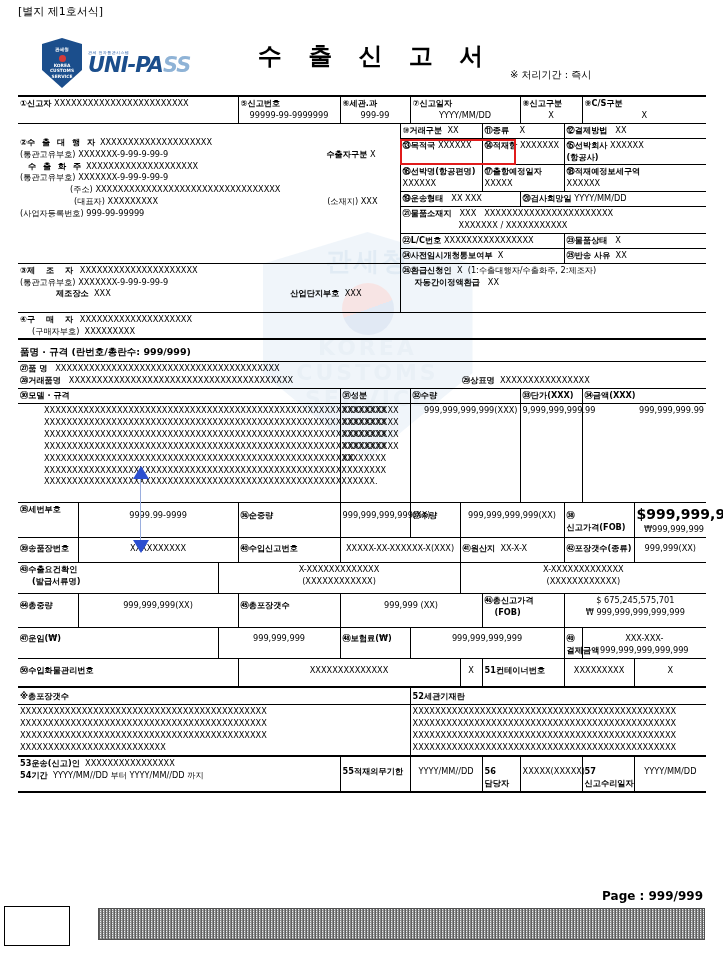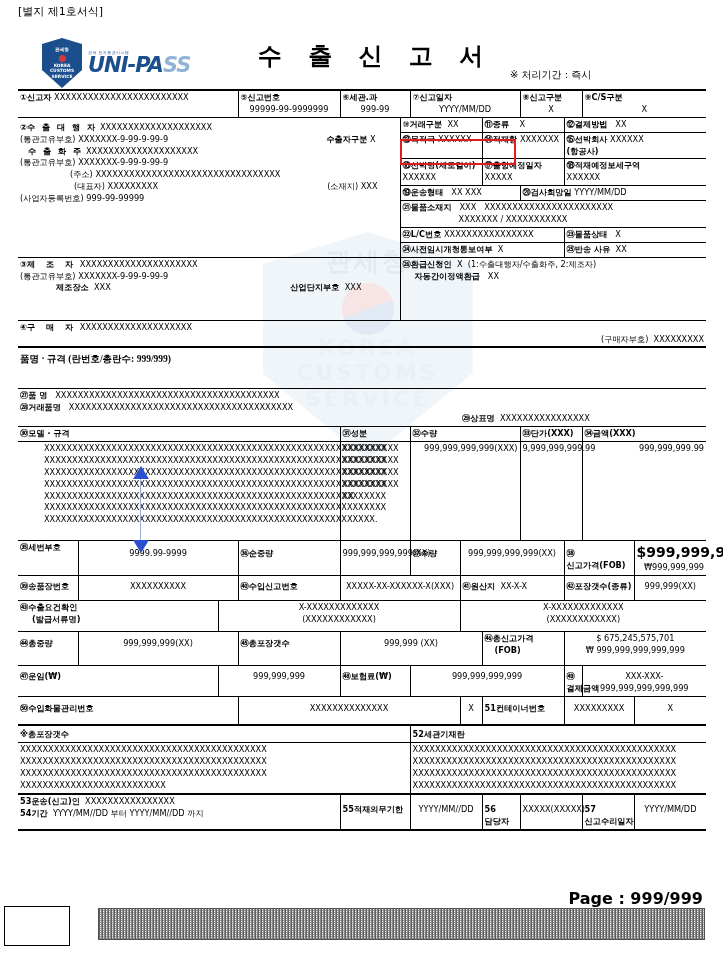--- a/index.html
+++ b/index.html
@@ -52,21 +52,21 @@
   .unipass-main .pale{color:#8fb3d6;}
 
   .doc-title{
     position:absolute;left:255px;top:40px;width:240px;text-align:center;
     font-size:24px;font-weight:bold;letter-spacing:9px;
   }
   .proc{position:absolute;left:510px;top:68px;font-size:10px;}
 
   
   table.f{
-    position:absolute;left:18px;top:89px;width:688px;
+    position:absolute;left:18px;top:95px;width:688px;
     border-collapse:collapse;table-layout:fixed;z-index:2;
   }
   table.f td{
     border:0;padding:1px 2px;vertical-align:top;font-size:8.2px;line-height:1.45;
   }
   .bt{border-top:1px solid #000 !important;}
   .bb{border-bottom:1px solid #000 !important;}
   .bl{border-left:1px solid #000 !important;}
   .bt2{border-top:2px solid #000 !important;}
   .bb2{border-bottom:2px solid #000 !important;}
@@ -94,21 +94,21 @@
   }
   .arrow-up,.arrow-dn{
     position:absolute;left:133px;width:0;height:0;z-index:6;
     border-left:8px solid transparent;border-right:8px solid transparent;
   }
   .arrow-up{top:466px;border-bottom:13px solid #2b4fd0;}
   .arrow-dn{top:540px;border-top:13px solid #2b4fd0;}
   .arrow-line{position:absolute;left:140px;top:478px;width:1px;height:64px;background:#9aaede;z-index:5;}
 
   
-  .pageno{position:absolute;right:20px;top:889px;font-size:16px;font-weight:bold;}
+  .pageno{position:absolute;right:20px;top:889px;font-size:12px;font-weight:bold;}
   .stamp-box{position:absolute;left:4px;top:906px;width:64px;height:38px;border:1px solid #000;background:#fff;}
   .barcode{
     position:absolute;left:98px;top:908px;width:605px;height:30px;border:1px solid #333;
     background-image:
       repeating-linear-gradient(90deg,#444 0 1px,transparent 1px 3px),
       repeating-linear-gradient(90deg,transparent 0 2px,#777 2px 3px),
       repeating-linear-gradient(0deg,#888 0 1px,transparent 1px 2px);
     background-color:#e9eef2;opacity:.85;
   }
 </style>
@@ -190,21 +190,21 @@
       </td>
       <td class="bt2 bb bl" colspan="2">
         <div><span class="num">⑨</span><span class="lbl">C/S구분</span></div>
         <div class="c val">X</div>
       </td>
     </tr>
 
     <tr>
       <td class="bb" colspan="6" rowspan="7" style="height:14px">
         <div style="height:104px;position:relative;">
-          <div style="margin-top:3px;">
+          <div style="margin-top:12px;">
             <span class="num">②</span><span class="lbl sp2">수 출 대 행 자</span>
             <span class="val">XXXXXXXXXXXXXXXXXXXX</span>
           </div>
           <div style="display:flex;justify-content:space-between;padding-right:22px;">
             <span><span class="val">(통관고유부호)</span>
             <span class="val">XXXXXXX-9-99-9-99-9</span></span>
             <span><span class="lbl">수출자구분</span>
             <span class="val">X</span></span>
           </div>
           <div style="margin-left:8px;">
@@ -257,21 +257,21 @@
       </td>
       <td class="bb bl" colspan="3" rowspan="1">
         <span class="num">⑮</span><span class="lbl">선박회사</span>
         <span class="val">XXXXXX</span>
         <div class="lbl">(항공사)</div>
       </td>
     </tr>
 
     <tr>
       <td class="bb bl" colspan="3">
-        <span class="num">⑯</span><span class="lbl">선박명(세로길이)</span>
+        <span class="num">⑯</span><span class="lbl">선박명(항공편명)</span>
         <div class="val">XXXXXX</div>
       </td>
       <td class="bb bl" colspan="2">
         <span class="num">⑰</span><span class="lbl">출항예정일자</span>
         <div class="val">XXXXX</div>
       </td>
       <td class="bb bl" colspan="3">
         <span class="num">⑱</span><span class="lbl">적재예정보세구역</span>
         <div class="val">XXXXXX</div>
       </td>
@@ -316,21 +316,21 @@
         <span class="val">&nbsp;</span><span class="val">X</span>
       </td>
       <td class="bb bl" colspan="3">
         <span class="num">㉕</span><span class="lbl">반송 사유</span>
         <span class="val">&nbsp;</span><span class="val">XX</span>
       </td>
     </tr>
 
     <tr>
       <td class="bb" colspan="6" rowspan="2">
-        <div style="height:60px">
+        <div style="height:46px">
           <div>
             <span class="num">③</span><span class="lbl sp">제 조 자</span>
             <span class="val">XXXXXXXXXXXXXXXXXXXXX</span>
           </div>
           <div>
             <span class="val">(통관고유부호)</span>
             <span class="val">XXXXXXX-9-99-9-99-9</span>
           </div>
           <div style="display:flex;justify-content:space-between;padding-left:36px;padding-right:36px;">
             <span><span class="lbl">제조장소</span>
@@ -353,46 +353,46 @@
       </td>
     </tr>
     <tr></tr>
 
     <tr>
       <td class="bb2" colspan="14">
         <div>
           <span class="num">④</span><span class="lbl sp">구 매 자</span>
           <span class="val">XXXXXXXXXXXXXXXXXXXX</span>
         </div>
-        <div style="padding-left:12px;text-align:right;">
+        <div style="padding-left:12px;">
           <span class="val">(구매자부호)</span>
           <span class="val">&nbsp;</span><span class="val">XXXXXXXXX</span>
         </div>
       </td>
     </tr>
 
     <tr>
-      <td colspan="14" style="padding-top:5px;padding-bottom:21px;font-family:Liberation Serif, serif;">
+      <td colspan="14" style="padding-top:5px;padding-bottom:2px;">
         <span class="lbl" style="font-size:9.5px">품명 · 규격 (란번호/총란수: 999/999)</span>
       </td>
     </tr>
 
     <tr>
       <td class="bt bb" colspan="8">
         <div>
           <span class="num">㉗</span><span class="lbl">품      명</span>
           <span class="val">&nbsp;&nbsp;</span><span class="val">XXXXXXXXXXXXXXXXXXXXXXXXXXXXXXXXXXXXXXXX</span>
         </div>
         <div>
           <span class="num">㉘</span><span class="lbl">거래품명</span>
           <span class="val">&nbsp;&nbsp;</span><span class="val">XXXXXXXXXXXXXXXXXXXXXXXXXXXXXXXXXXXXXXXX</span>
         </div>
       </td>
       <td class="bt bb" colspan="6">
-        <div style="padding-top:12px;margin-top:11px;">
+        <div style="padding-top:12px;">
           <span class="num">㉙</span><span class="lbl">상표명</span>
           <span class="val">&nbsp;</span><span class="val">XXXXXXXXXXXXXXXX</span>
         </div>
       </td>
     </tr>
 
     <tr>
       <td class="bb" colspan="5">
         <span class="num">㉚</span><span class="lbl">모델 · 규격</span>
       </td>

